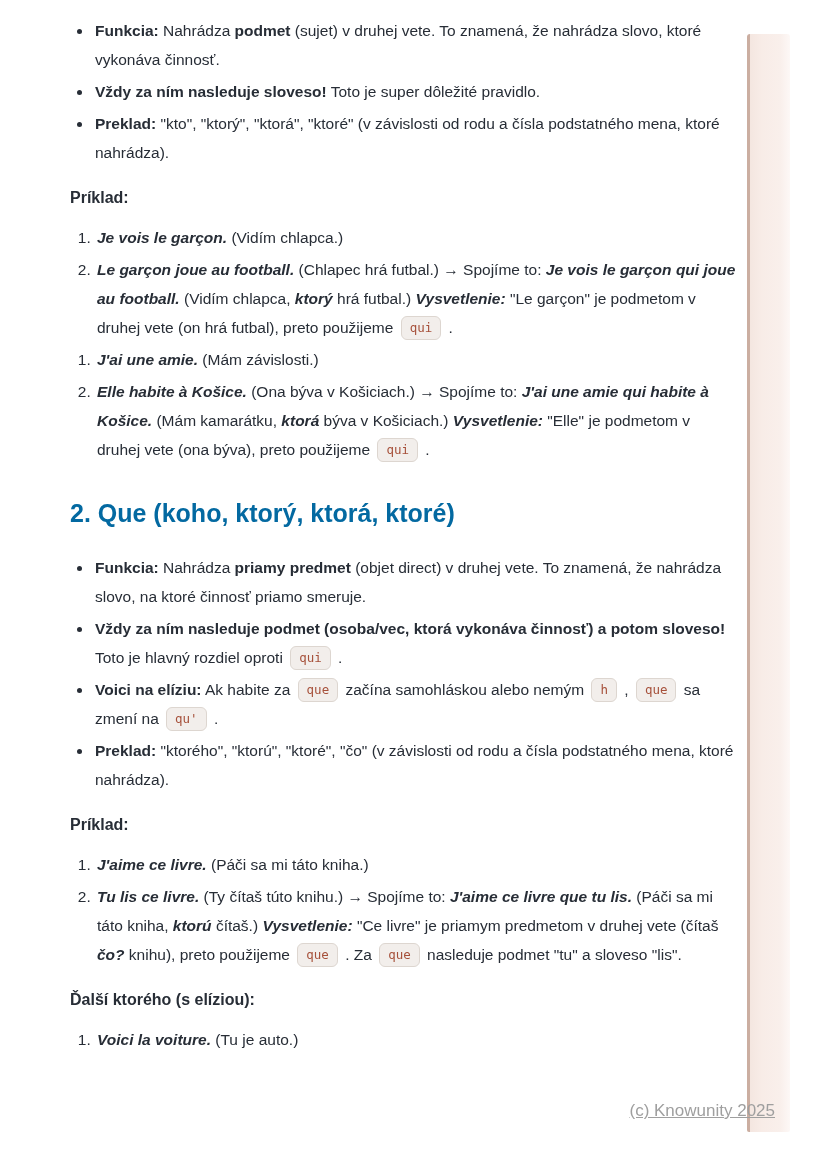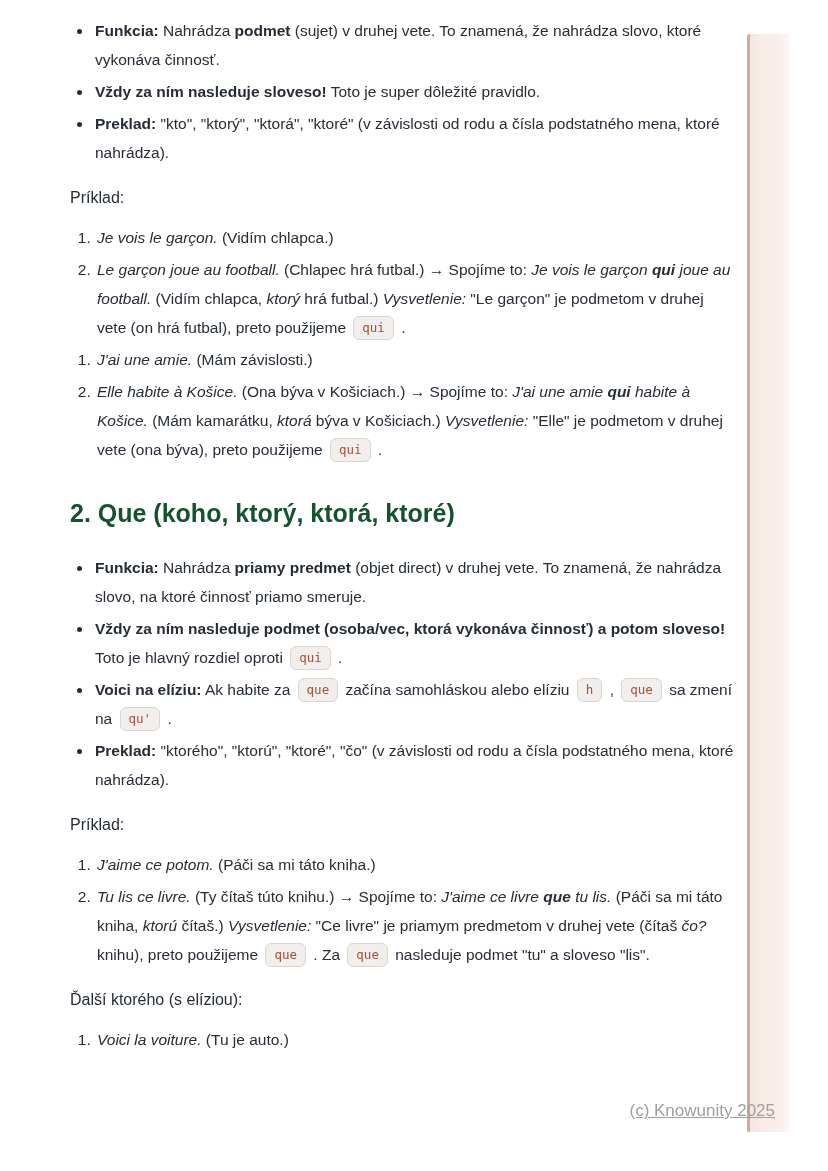--- a/index.html
+++ b/index.html
@@ -13,28 +13,28 @@
   }
   .content {
     position: absolute; left: 70px; top: 16px; width: 666px;
     font-size: 15.5px; line-height: 29px; z-index: 1;
   }
   .content ul { list-style: disc; margin: 0; padding-left: 23px; }
   .content ol { list-style: decimal; margin: 0; padding-left: 25px; }
   .content li { margin: 0 0 3px 0; padding-left: 2px; }
   .content h2 {
     font-size: 25px; line-height: 31px; font-weight: bold;
-    color: #14532d; margin: 34px 0 24px 0;
+    color: #0369a1; margin: 34px 0 24px 0;
   }
   .content p.label {
-    font-weight: normal; font-size: 16px; line-height: 22px;
+    font-weight: bold; font-size: 16px; line-height: 22px;
     margin: 20px 0 14px 0;
   }
   .b { font-weight: bold; }
-  .i { font-style: italic; }
+  .i { font-style: italic; font-weight: bold; }
   code.chip {
     font-family: "DejaVu Sans Mono", "Liberation Mono", monospace;
     font-size: 12.5px; color: #a6503a;
     background: #f2eeeb; border: 1px solid #ddd6d0; border-radius: 6px;
     padding: 1px 8px 2px 8px; margin: 0 3px;
     display: inline-block; line-height: 19px; vertical-align: 1px;
   }
   .side-strip {
     position: absolute; left: 747px; top: 34px; width: 43px; height: 1098px;
     border-left: 3px solid #cbaea1; border-radius: 3px 3px 2px 2px;
@@ -63,26 +63,26 @@
       <li><span class="i">Le garçon joue au football.</span><span class=""> (Chlapec hrá futbal.) → Spojíme to: </span><span class="i">Je vois le garçon </span><span class="b i">qui</span><span class="i"> joue au football.</span><span class=""> (Vidím chlapca, </span><span class="i">ktorý</span><span class=""> hrá futbal.) </span><span class="i">Vysvetlenie:</span><span class=""> "Le garçon" je podmetom v druhej vete (on hrá futbal), preto použijeme </span><code class="chip">qui</code><span class=""> .</span></li>
     </ol>
     <ol>
       <li><span class="i">J'ai une amie.</span><span class=""> (Mám závislosti.)</span></li>
       <li><span class="i">Elle habite à Košice.</span><span class=""> (Ona býva v Košiciach.) → Spojíme to: </span><span class="i">J'ai une amie </span><span class="b i">qui</span><span class="i"> habite à Košice.</span><span class=""> (Mám kamarátku, </span><span class="i">ktorá</span><span class=""> býva v Košiciach.) </span><span class="i">Vysvetlenie:</span><span class=""> "Elle" je podmetom v druhej vete (ona býva), preto použijeme </span><code class="chip">qui</code><span class=""> .</span></li>
     </ol>
     <h2>2. Que (koho, ktorý, ktorá, ktoré)</h2>
     <ul>
       <li><span class="b">Funkcia:</span><span class=""> Nahrádza </span><span class="b">priamy predmet</span><span class=""> (objet direct) v druhej vete. To znamená, že nahrádza slovo, na ktoré činnosť priamo smeruje.</span></li>
       <li><span class="b">Vždy za ním nasleduje podmet (osoba/vec, ktorá vykonáva činnosť) a potom sloveso!</span><span class=""> Toto je hlavný rozdiel oproti </span><code class="chip">qui</code><span class=""> .</span></li>
-      <li><span class="b">Voici na elíziu:</span><span class=""> Ak habite za </span><code class="chip">que</code><span class=""> začína samohláskou alebo elíziu </span><code class="chip">h</code><span class=""> , </span><code class="chip">que</code><span class=""> sa zmení na </span><code class="chip">qu'</code><span class=""> .</span></li>
+      <li><span class="b">Voici na elíziu:</span><span class=""> Ak habite za </span><code class="chip">que</code><span class=""> začína samohláskou alebo nemým </span><code class="chip">h</code><span class=""> , </span><code class="chip">que</code><span class=""> sa zmení na </span><code class="chip">qu'</code><span class=""> .</span></li>
       <li><span class="b">Preklad:</span><span class=""> "ktorého", "ktorú", "ktoré", "čo" (v závislosti od rodu a čísla podstatného mena, ktoré nahrádza).</span></li>
     </ul>
     <p class="label">Príklad:</p>
     <ol>
-      <li><span class="i">J'aime ce potom.</span><span class=""> (Páči sa mi táto kniha.)</span></li>
+      <li><span class="i">J'aime ce livre.</span><span class=""> (Páči sa mi táto kniha.)</span></li>
       <li><span class="i">Tu lis ce livre.</span><span class=""> (Ty čítaš túto knihu.) → Spojíme to: </span><span class="i">J'aime ce livre </span><span class="b i">que</span><span class="i"> tu lis.</span><span class=""> (Páči sa mi táto kniha, </span><span class="i">ktorú</span><span class=""> čítaš.) </span><span class="i">Vysvetlenie:</span><span class=""> "Ce livre" je priamym predmetom v druhej vete (čítaš </span><span class="i">čo?</span><span class=""> knihu), preto použijeme </span><code class="chip">que</code><span class=""> . Za </span><code class="chip">que</code><span class=""> nasleduje podmet "tu" a sloveso "lis".</span></li>
     </ol>
     <p class="label">Ďalší ktorého (s elíziou):</p>
     <ol>
       <li><span class="i">Voici la voiture.</span><span class=""> (Tu je auto.)</span></li>
     </ol>
   </div>
 
 <div class="watermark">(c) Knowunity 2025</div>
 

